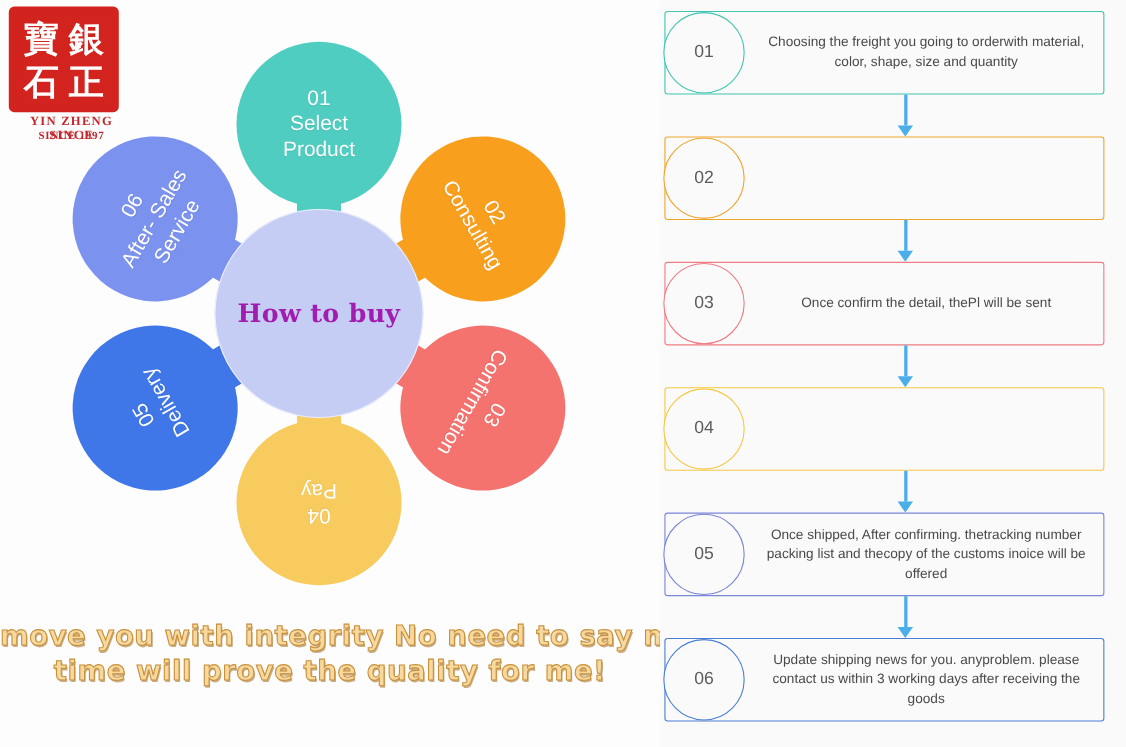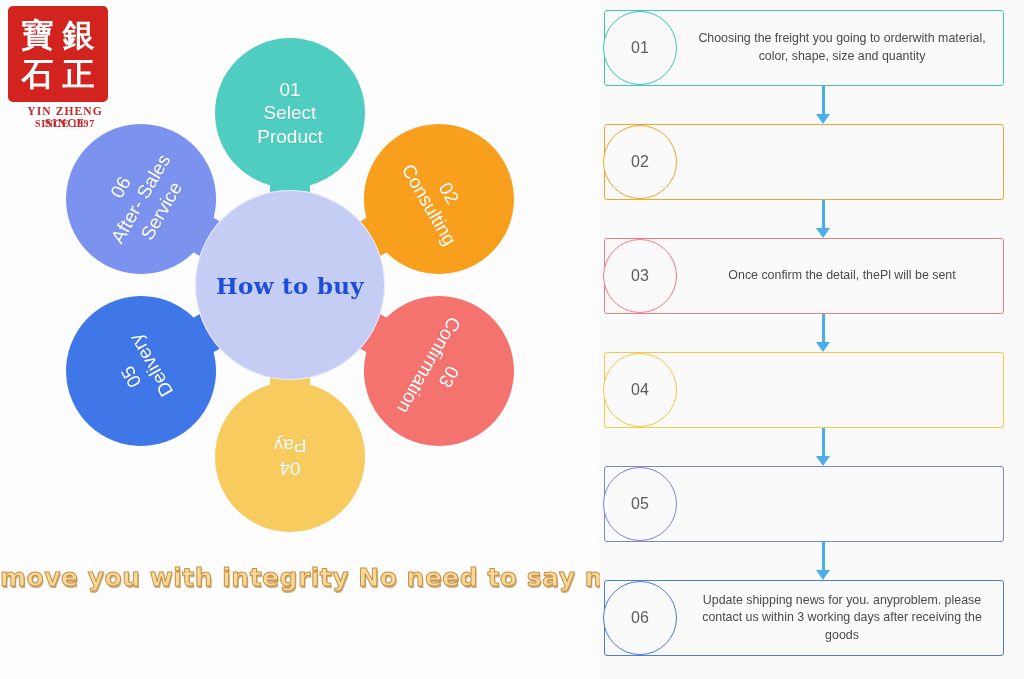--- a/index.html
+++ b/index.html
@@ -55,21 +55,21 @@
     color:#ffffff;font-size:19px;line-height:1.22;text-align:center;
     font-family:"Liberation Sans", sans-serif;white-space:pre-line;
     text-shadow:0 1px 1px rgba(0,0,0,.08);
   }
   .center-circle{
     position:absolute;left:140px;top:180px;width:190px;height:190px;border-radius:50%;
     background:#c5cdf5;display:flex;align-items:center;justify-content:center;z-index:9;
     box-shadow:0 0 0 1px rgba(255,255,255,.65) inset;
   }
   .center-txt{
-    font-family:"DejaVu Serif", serif;font-weight:bold;color:#1d4ed8;font-size:23px;
+    font-family:"DejaVu Serif", serif;font-weight:bold;color:#a21caf;font-size:23px;
     letter-spacing:.3px;
   }
 
   
   #slogan{
     position:absolute;left:0;top:562px;width:600px;text-align:center;
     font-family:"DejaVu Sans", sans-serif;font-weight:bold;
     font-size:25px;line-height:1.28;color:#f7d9a0;letter-spacing:.5px;
     -webkit-text-stroke:1px #c8903a;
     text-shadow:1px 2px 0 rgba(160,110,40,.55);
@@ -165,20 +165,21 @@
 Service</div>
           </div>
         </div>
         <div class="center-circle">
         <span class="center-txt">How to buy</span>
       </div>
     </div>
 
     <div id="slogan">
       <div>move you with integrity No need to say more,</div>
+      <div>time will prove the quality for me!</div>
     </div>
   </div>
 
   <div id="right">
 
   <div class="step" style="top: 10px; height: 76px; border-color: rgb(63, 197, 176);">
         <div class="num" style="border-color: rgb(63, 197, 176);">01</div>
         <div class="body">Choosing the freight you going to orderwith material, color, shape, size and quantity</div>
       </div>
       <div class="arrow" style="left: 216px; top: 86px; height: 38px; display: flex;">
@@ -202,20 +203,21 @@
       </div>
       <div class="step" style="top: 352px; height: 76px; border-color: rgb(245, 201, 68);">
         <div class="num" style="border-color: rgb(245, 201, 68);">04</div>
       </div>
       <div class="arrow" style="left: 216px; top: 428px; height: 38px; display: flex;">
         <div class="shaft" style="background: rgb(74, 174, 232);"></div>
         <div class="head" style="border-top-color: rgb(74, 174, 232);"></div>
       </div>
       <div class="step" style="top: 466px; height: 76px; border-color: rgb(122, 134, 216);">
         <div class="num" style="border-color: rgb(122, 134, 216);">05</div>
+        <div class="body">Once shipped, After confirming. thetracking number packing list and thecopy of the customs inoice will be offered</div>
       </div>
       <div class="arrow" style="left: 216px; top: 542px; height: 38px; display: flex;">
         <div class="shaft" style="background: rgb(74, 174, 232);"></div>
         <div class="head" style="border-top-color: rgb(74, 174, 232);"></div>
       </div>
       <div class="step" style="top: 580px; height: 76px; border-color: rgb(74, 127, 212);">
         <div class="num" style="border-color: rgb(74, 127, 212);">06</div>
         <div class="body">Update shipping news for you. anyproblem. please contact us within 3 working days after receiving the goods</div>
       </div>
     </div>

